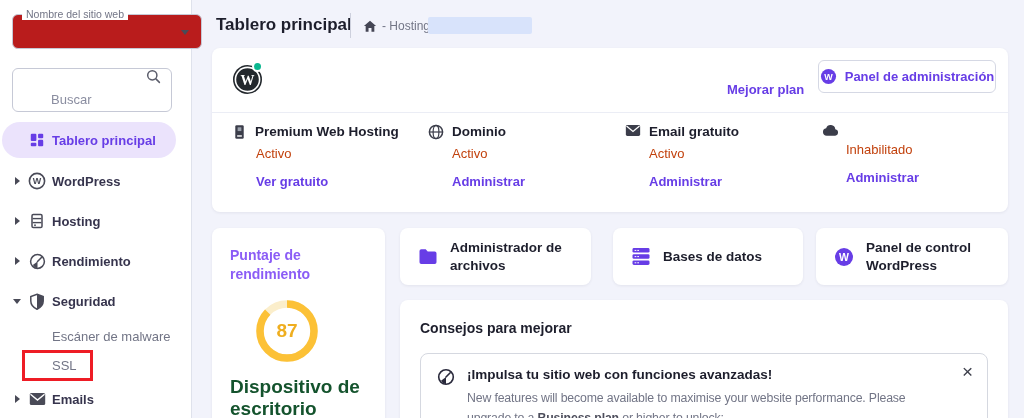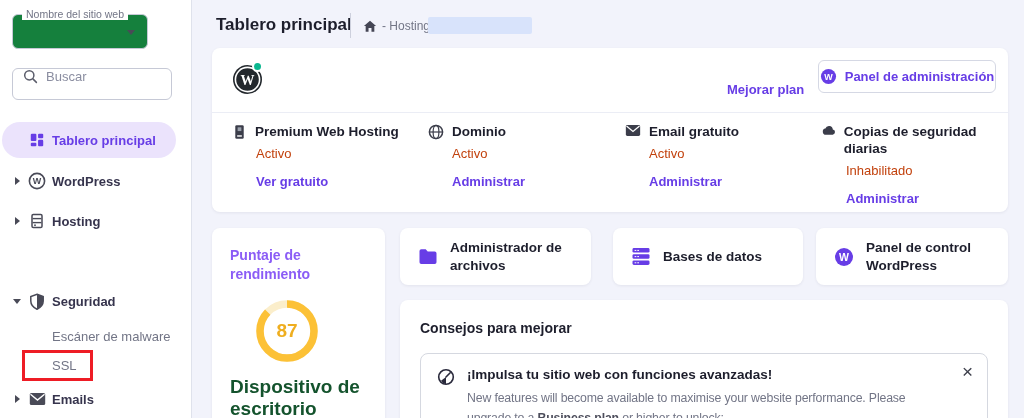--- a/index.html
+++ b/index.html
@@ -2,24 +2,24 @@
 <html><head>
 <meta charset="utf-8">
 <style>
   * { margin:0; padding:0; box-sizing:border-box; }
   html,body { width:1024px; height:418px; overflow:hidden; }
   body { font-family:"Liberation Sans", sans-serif; background:#f2f3fb; color:#2a2a3c; }
   #stage { position:relative; width:1024px; height:418px; overflow:hidden; }
 
   
   #sidebar { position:absolute; left:0; top:0; width:192px; height:418px; background:#fff; border-right:1px solid #dfe2ec; z-index:2; }
-  .site-select { position:absolute; left:12px; top:14px; width:136px; height:35px; border:1px solid #c6c9d6; border-radius:6px; background:#15803d; cursor:pointer; }
+  .site-select { position:absolute; left:12px; top:14px; width:190px; height:35px; border:1px solid #c6c9d6; border-radius:6px; background:#b91c1c; cursor:pointer; }
   .site-select .flabel { position:absolute; top:-7px; left:9px; background:#fff; padding:0 4px; font-size:10.5px; color:#727586; white-space:nowrap; }
   .caret-down { position:absolute; right:12px; top:15px; width:0; height:0; border-left:4.5px solid transparent; border-right:4.5px solid transparent; border-top:5px solid #4a4b57; }
-  .searchbox { position:absolute; left:12px; top:68px; width:160px; height:32px; border:1px solid #c6c9d6; border-radius:6px; background:#fff; display:flex; align-items:flex-start; padding:0 10px; gap:8px; }
+  .searchbox { position:absolute; left:12px; top:68px; width:160px; height:44px; border:1px solid #c6c9d6; border-radius:6px; background:#fff; display:flex; align-items:flex-end; padding:0 10px; gap:8px;flex-direction:column; }
   .searchbox input { border:0; outline:0; width:110px; font-size:13px; font-family:"Liberation Sans",sans-serif; color:#36344d; background:transparent; }
   .searchbox input::placeholder { color:#8a8da0; }
 
   .nav-item { position:absolute; left:0; width:192px; height:36px; display:flex; align-items:center; cursor:pointer; }
   .nav-item.active { left:2px; width:174px; background:#ebe3fc; border-radius:20px; }
   .tri-r { margin-left:15px; width:0; height:0; border-top:4px solid transparent; border-bottom:4px solid transparent; border-left:5px solid #494a57; }
   .tri-d { margin-left:13px; width:0; height:0; border-left:4px solid transparent; border-right:4px solid transparent; border-top:5px solid #494a57; }
   .nav-ic { position:absolute; left:28px; width:18px; height:18px; display:flex; align-items:center; justify-content:center; }
   .nav-item.active .nav-ic { left:26px; }
   .nav-label { position:absolute; left:52px; font-size:13px; font-weight:700; color:#36344d; white-space:nowrap; }
@@ -124,20 +124,31 @@
         <svg width="16" height="16" viewBox="0 0 16 16">
           <rect x="3" y="1.5" width="10" height="13" rx="1.3" fill="none" stroke="#494a57" stroke-width="1.5"></rect>
           <line x1="3.6" y1="5.6" x2="12.4" y2="5.6" stroke="#494a57" stroke-width="1.4"></line>
           <line x1="3.6" y1="9.6" x2="12.4" y2="9.6" stroke="#494a57" stroke-width="1.4"></line>
           <circle cx="6" cy="12.2" r="0.9" fill="#494a57"></circle>
         </svg>
       </span>
       <span class="nav-label">Hosting</span>
     </div>
 
+    <div class="nav-item" style="top:243px;">
+      <span class="tri-r"></span>
+      <span class="nav-ic">
+        <svg width="17" height="17" viewBox="0 0 18 18">
+          <circle cx="9" cy="9" r="7.3" fill="none" stroke="#494a57" stroke-width="1.6"></circle>
+          <path d="M9 9 L13.2 4.8" stroke="#494a57" stroke-width="1.6" stroke-linecap="round"></path>
+          <path d="M4 12.8 A7.3 7.3 0 0 0 9 16.3 L9 9 Z" fill="#494a57"></path>
+        </svg>
+      </span>
+      <span class="nav-label">Rendimiento</span>
+    </div>
 
     <div class="nav-item" style="top:283px;">
       <span class="tri-d"></span>
       <span class="nav-ic" style="left:28px;">
         <svg width="16" height="17" viewBox="0 0 16 17">
           <path d="M8 1.2 L14.2 3.6 V8 c0 3.8-2.6 6.5-6.2 8.2 C4.2 14.5 1.8 11.8 1.8 8 V3.6 Z" fill="none" stroke="#494a57" stroke-width="1.5"></path>
           <path d="M8 1.2 L14.2 3.6 V8 c0 3.8-2.6 6.5-6.2 8.2 Z" fill="#494a57"></path>
         </svg>
       </span>
       <span class="nav-label">Seguridad</span>
@@ -230,21 +241,20 @@
       </div>
       <div class="svc-status">Activo</div>
       <div class="svc-link">Administrar</div>
     </div>
 
     <div class="svc" style="left:610px; width:168px;">
       <div class="svc-head">
         <svg width="17" height="13" viewBox="0 0 18 13">
           <path d="M14 12 H5 a4 4 0 0 1-0.6-7.95 A5 5 0 0 1 14.1 5.1 A3.5 3.5 0 0 1 14 12 Z" fill="#3b3d4a"></path>
         </svg>
-        <span class="svc-title">Copias de seguridad diarias</span>
       </div>
       <div class="svc-status">Inhabilitado</div>
       <div class="svc-link">Administrar</div>
     </div>
   </div>
 
   <div class="card" id="perf-card">
     <div class="perf-title">Puntaje de rendimiento</div>
     <div id="gauge-wrap">
       <svg width="66" height="66" viewBox="0 0 66 66">

